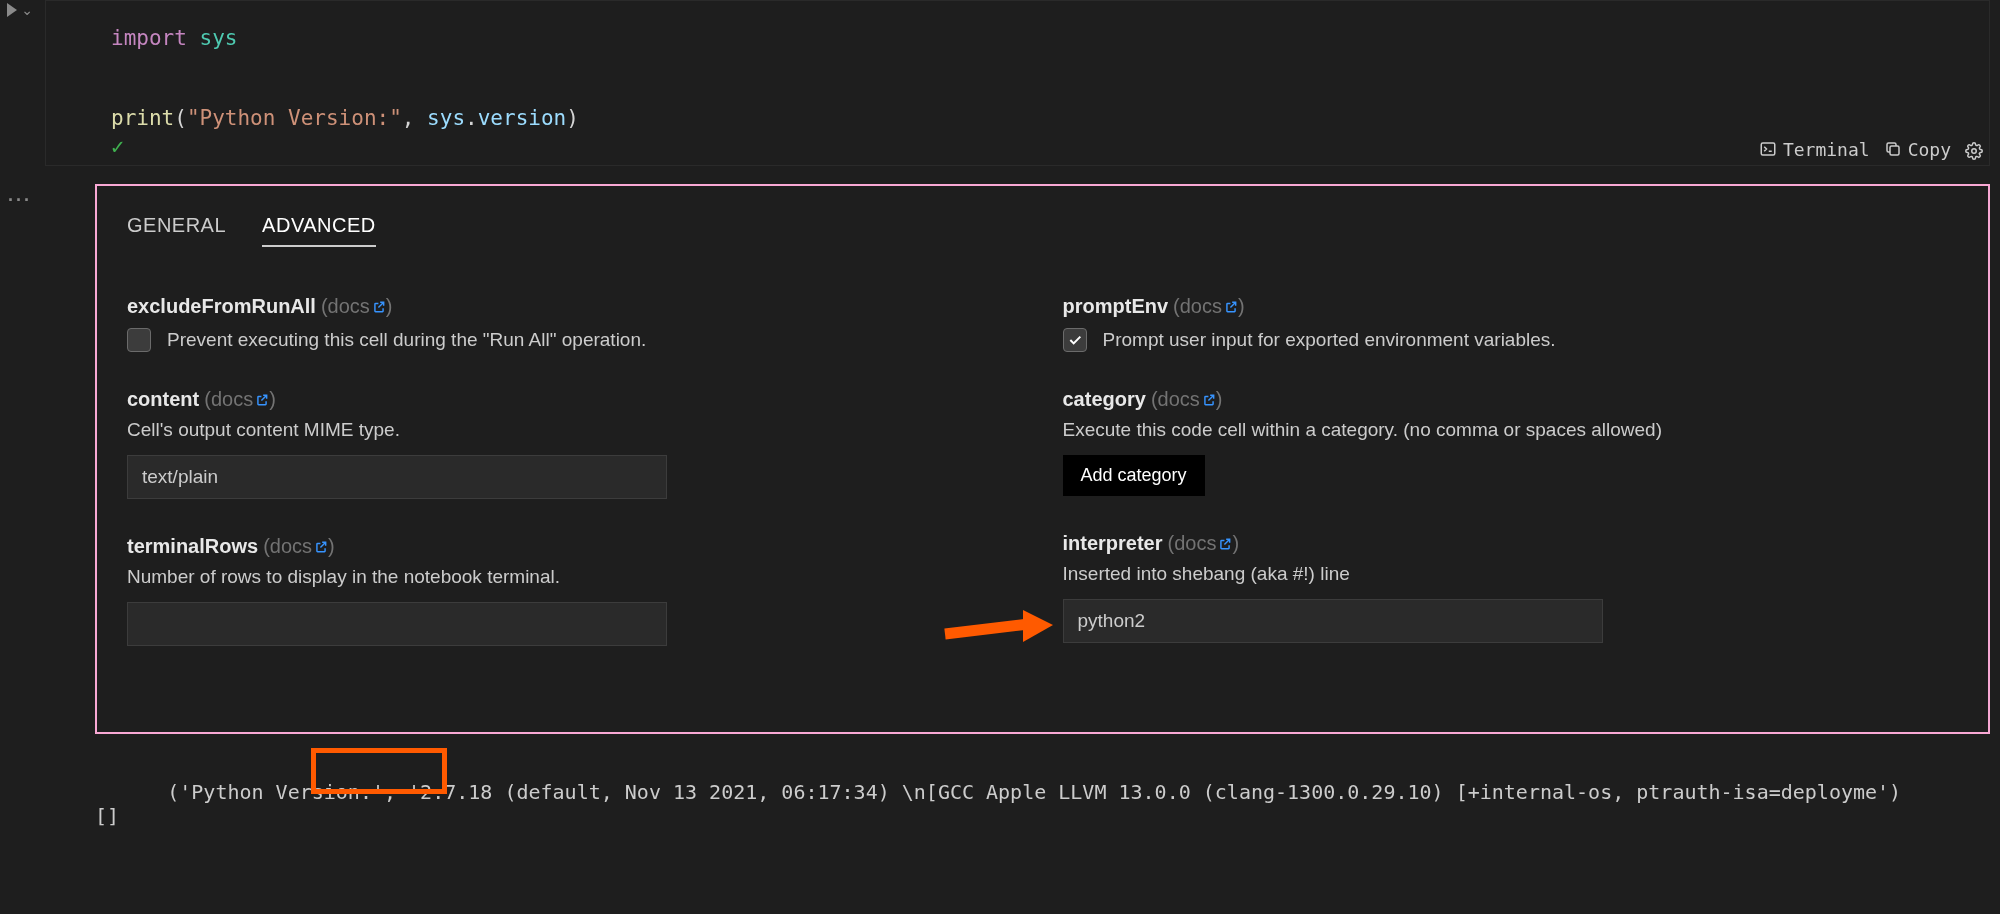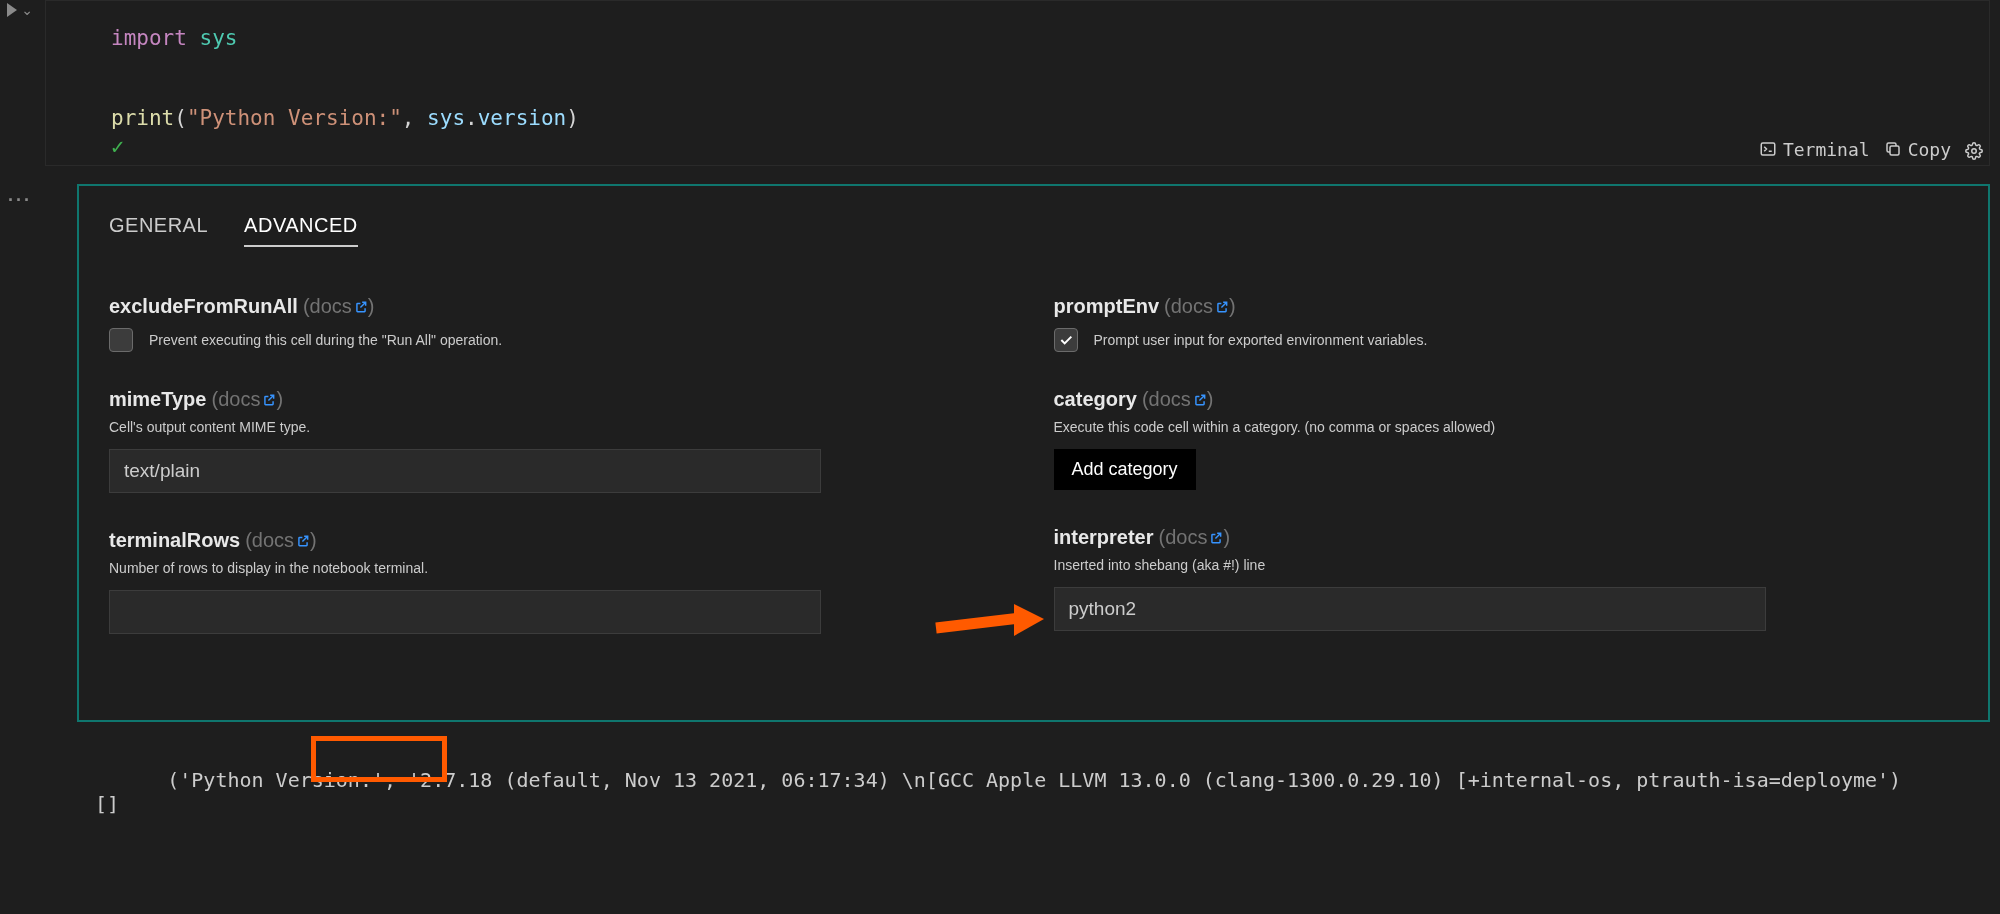--- a/index.html
+++ b/index.html
@@ -58,22 +58,22 @@
     bottom:5px;
     display:flex;
     gap:14px;
     align-items:flex-end;
     color:#cccccc;
     font-size:18px;
   }
   .cell-actions .act { display:flex; align-items:center; gap:6px; cursor:pointer;}
   .cell-actions svg { width:18px; height:18px; }
   .panel-wrap {
-    margin: 18px 10px 18px 37px;
-    border: 2px solid #0f766e;
+    margin: 18px 10px 18px 55px;
+    border: 2px solid #f9a8d4;
     background:#1e1e1e;
     padding: 28px 30px 50px 30px;
   }
   .tabs { display:flex; gap:36px; margin-bottom:48px; }
   .tab {
     color:#cccccc;
     font-size:20px;
     letter-spacing:0.5px;
     padding-bottom:8px;
     cursor:pointer;
@@ -91,42 +91,42 @@
     font-size:20px;
   }
   .docs-link {
     color:#737373;
     font-weight:500;
     font-size:20px;
   }
   .docs-link svg { width:14px; height:14px; display:inline-block; vertical-align:-1px; margin-left:2px;}
   .field-desc {
     color:#cccccc;
-    font-size:14px;
+    font-size:19px;
     margin-top:8px;
   }
   .checkbox-row {
     display:flex;
     align-items:center;
     gap:16px;
     margin-top:10px;
   }
   .cbox {
     width:24px; height:24px;
     border:1px solid #6b6b6b;
     background:#3c3c3c;
     border-radius:4px;
     display:flex; align-items:center; justify-content:center;
     cursor:pointer;
     flex-shrink:0;
   }
   .cbox svg { width:16px; height:16px; }
   .text-input {
     margin-top:14px;
-    width:712px;
+    width:540px;
     max-width:100%;
     background:#2a2a2a;
     border:1px solid #3c3c3c;
     color:#cccccc;
     padding:10px 14px;
     font-size:19px;
     font-family:inherit;
   }
   .btn {
     margin-top:14px;
@@ -220,21 +220,21 @@
                 </svg>)</a>
             <div class="checkbox-row">
               <div class="cbox unchecked">
                 
               </div>
               <span class="field-desc" style="margin-top:0">Prevent executing this cell during the "Run All" operation.</span>
             </div>
           </div>
 
           <div class="field">
-            <span class="field-title">mimeType</span>
+            <span class="field-title">content</span>
             <a class="docs-link">(<span>docs</span><svg viewBox="0 0 24 24" fill="none" stroke="#3794ff" stroke-width="2.5">
                   <path d="M14 4h6v6M20 4l-9 9M19 14v5a1 1 0 0 1-1 1H6a1 1 0 0 1-1-1V7a1 1 0 0 1 1-1h5"></path>
                 </svg>)</a>
             <div class="field-desc">Cell's output content MIME type.</div>
             <input class="text-input" value="text/plain" style="">
           </div>
 
           <div class="field">
             <span class="field-title">terminalRows</span>
             <a class="docs-link">(<span>docs</span><svg viewBox="0 0 24 24" fill="none" stroke="#3794ff" stroke-width="2.5">

